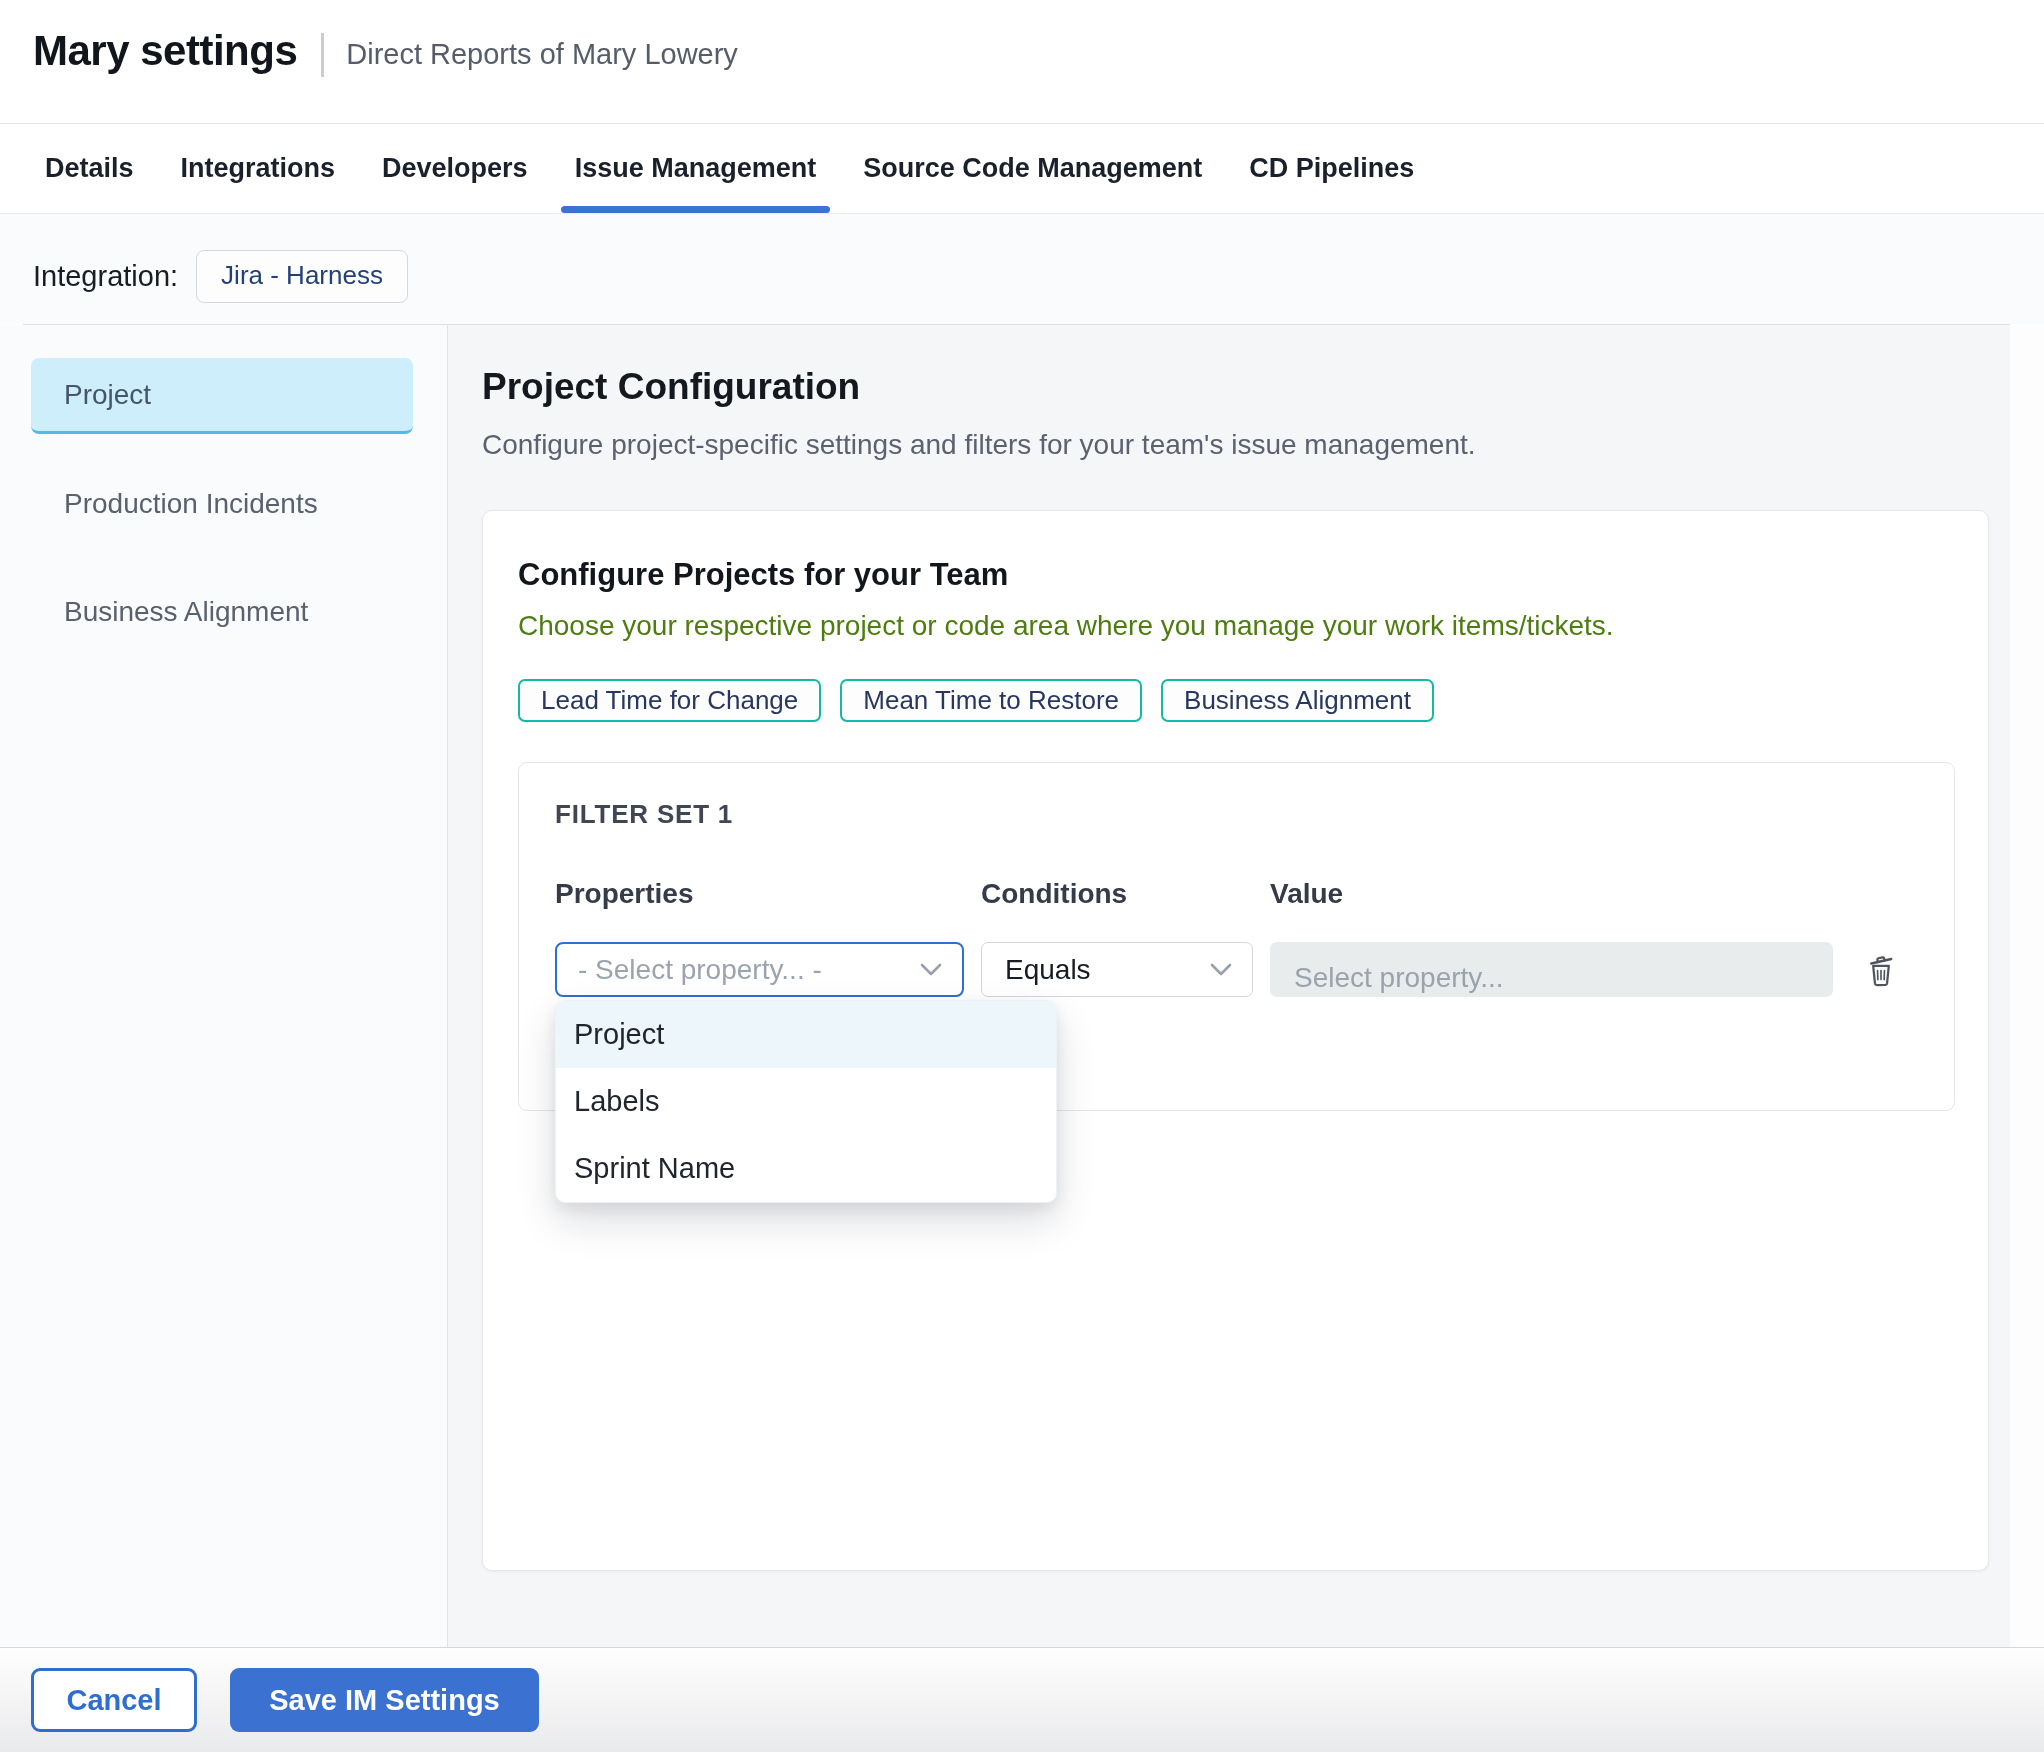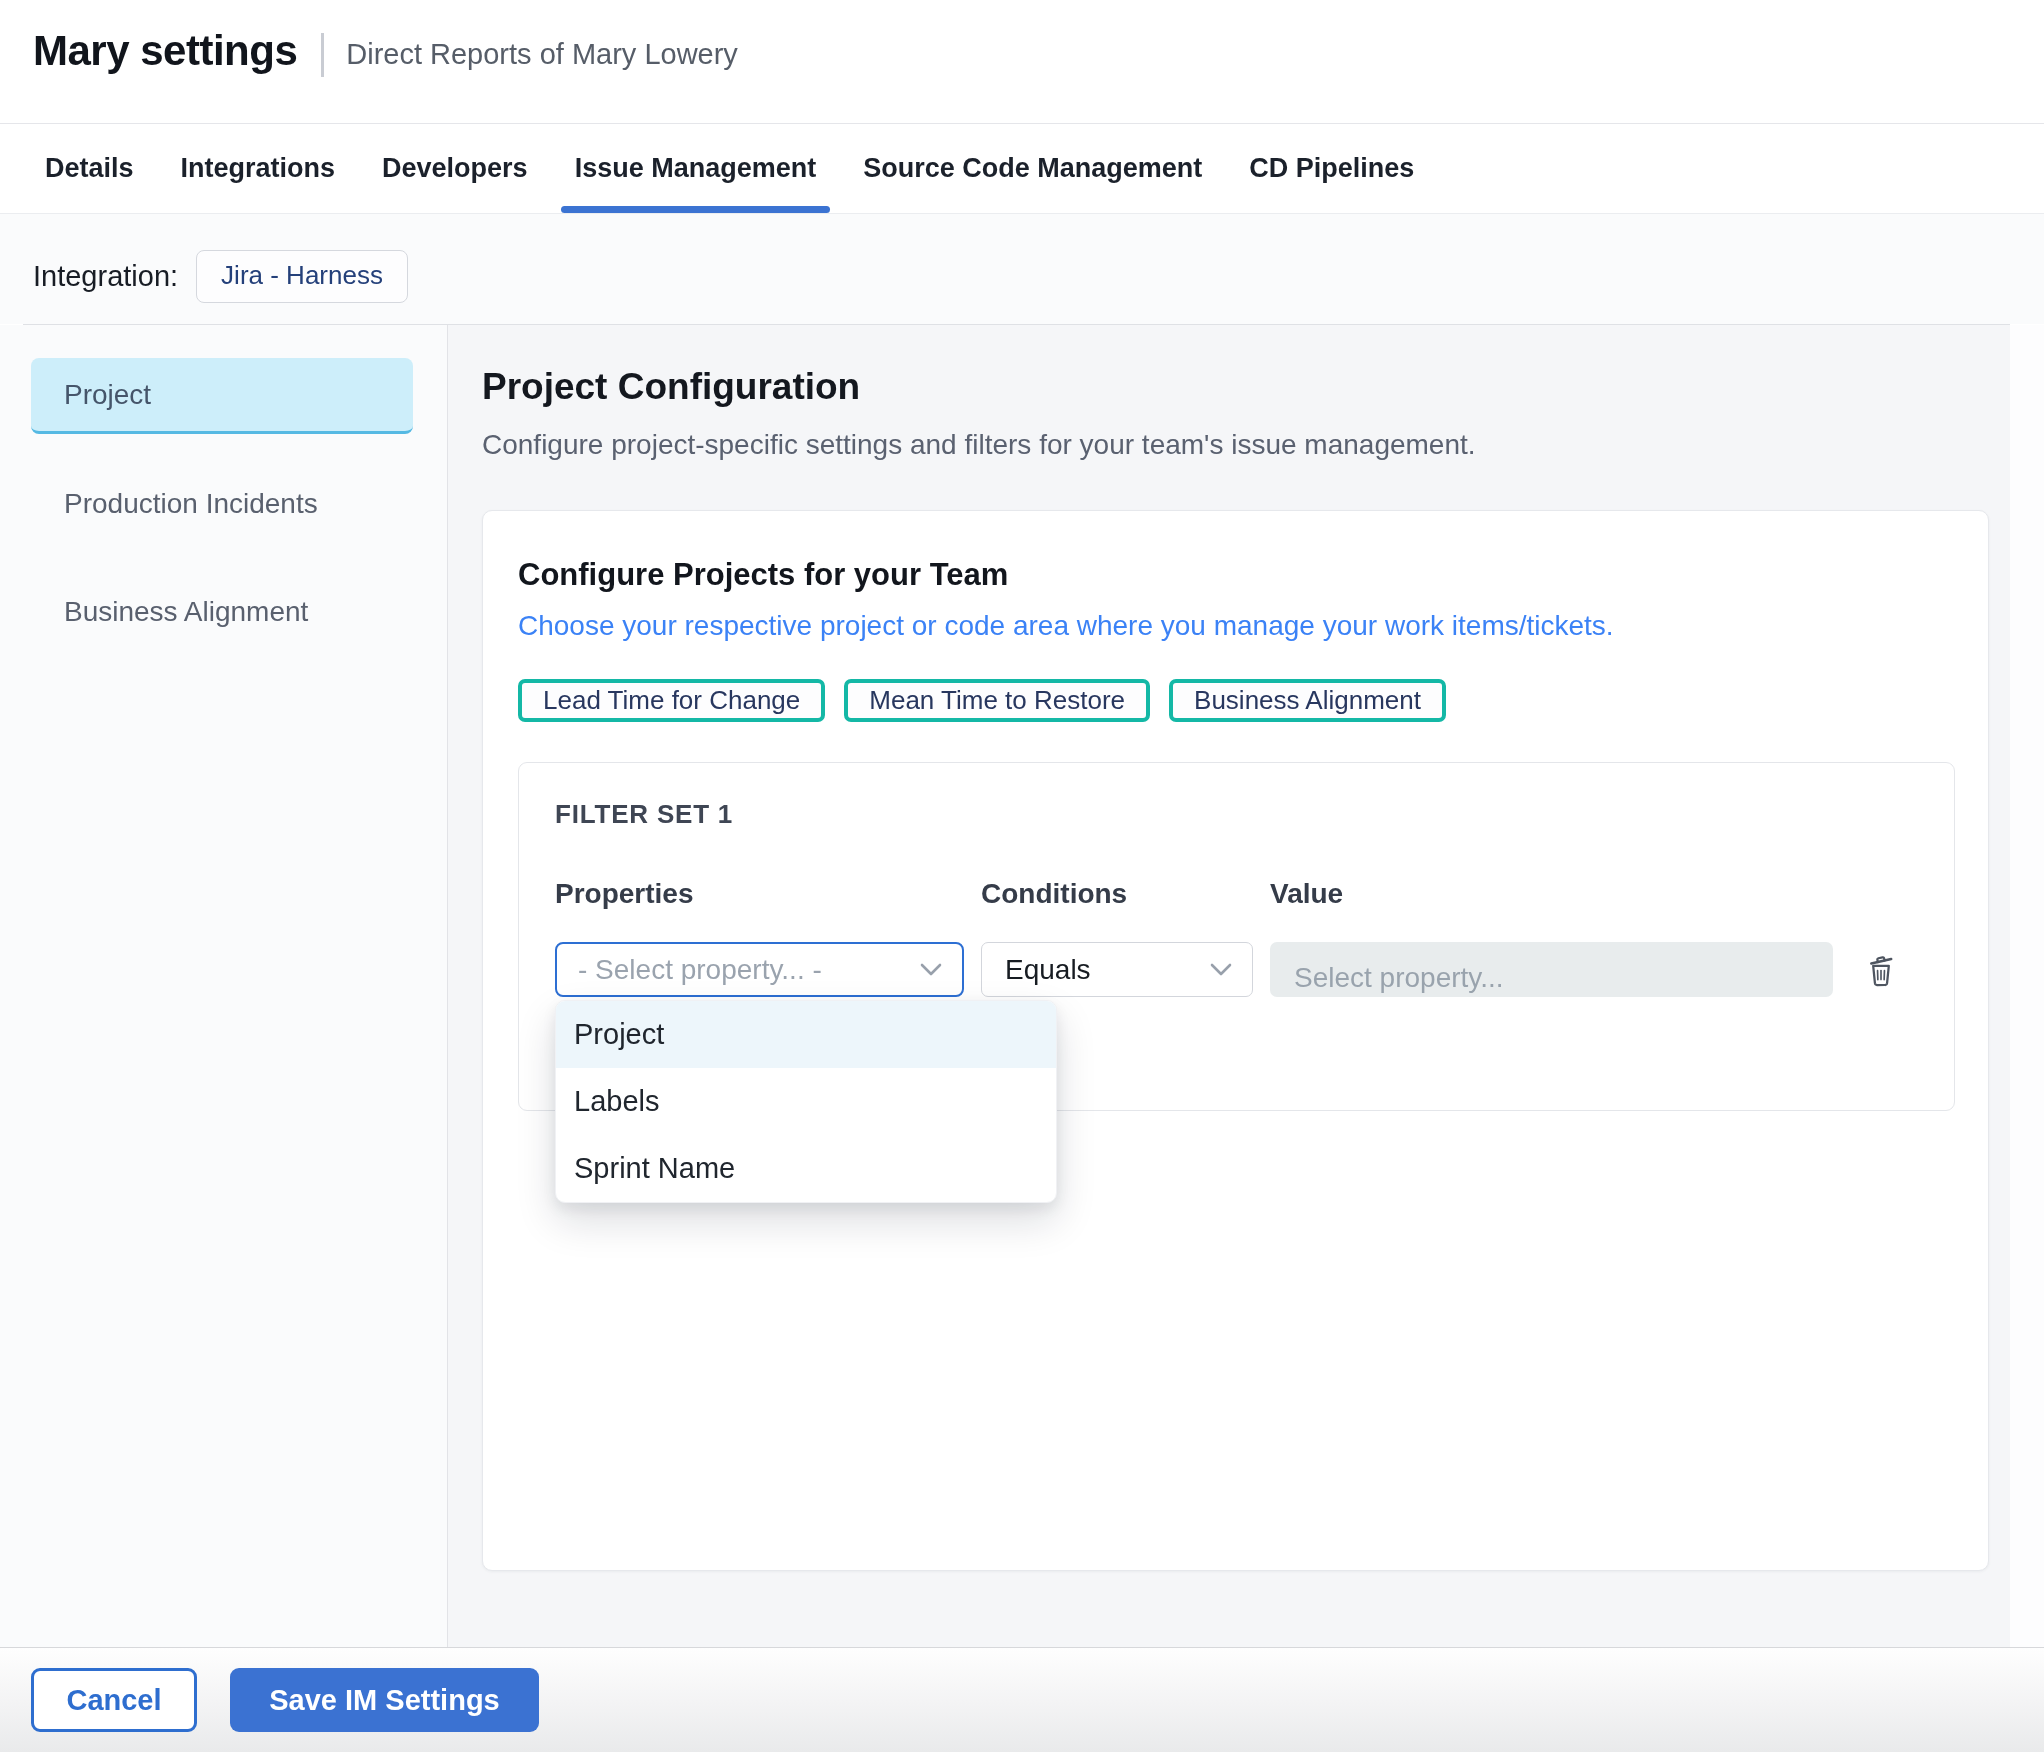--- a/index.html
+++ b/index.html
@@ -66,25 +66,25 @@
   .main-title { font-size: 37px; font-weight: bold; color: #14181f; margin-bottom: 21px; }
   .main-subtitle { font-size: 28px; color: #5a6170; margin-bottom: 49px; }
 
   
   .card {
     background: #ffffff; border: 1px solid #e6e8ec; border-radius: 10px;
     box-shadow: 0 1px 3px rgba(20,30,50,0.05);
     height: 1061px; padding: 46px 0 0 35px; position: relative;
   }
   .card-title { font-size: 31px; font-weight: bold; color: #12161d; margin-bottom: 17px; }
-  .card-desc { font-size: 28px; color: #3b82f6; margin-bottom: 37px; }
+  .card-desc { font-size: 28px; color: #4d7c0f; margin-bottom: 37px; }
   .chips-row { display: flex; gap: 19px; }
   .chip {
     height: 43px; display: inline-flex; align-items: center; padding: 0 21px;
-    border: 4px solid #14b8a6; border-radius: 7px; background: #fdfdfe;
+    border: 2px solid #14b8a6; border-radius: 7px; background: #fdfdfe;
     font-size: 26px; color: #28375f; cursor: pointer; white-space: nowrap;
   }
 
   
   .filter-card {
     margin: 40px 33px 0 0; border: 1px solid #e4e6ea; border-radius: 9px;
     padding: 36px 36px 0 36px; height: 349px; background: #ffffff;
   }
   .fs-title { font-size: 26px; font-weight: bold; color: #3f4654; letter-spacing: 0.8px; }
   .fs-labels { display: flex; margin: 48px 0 32px 0; align-items: center; }

